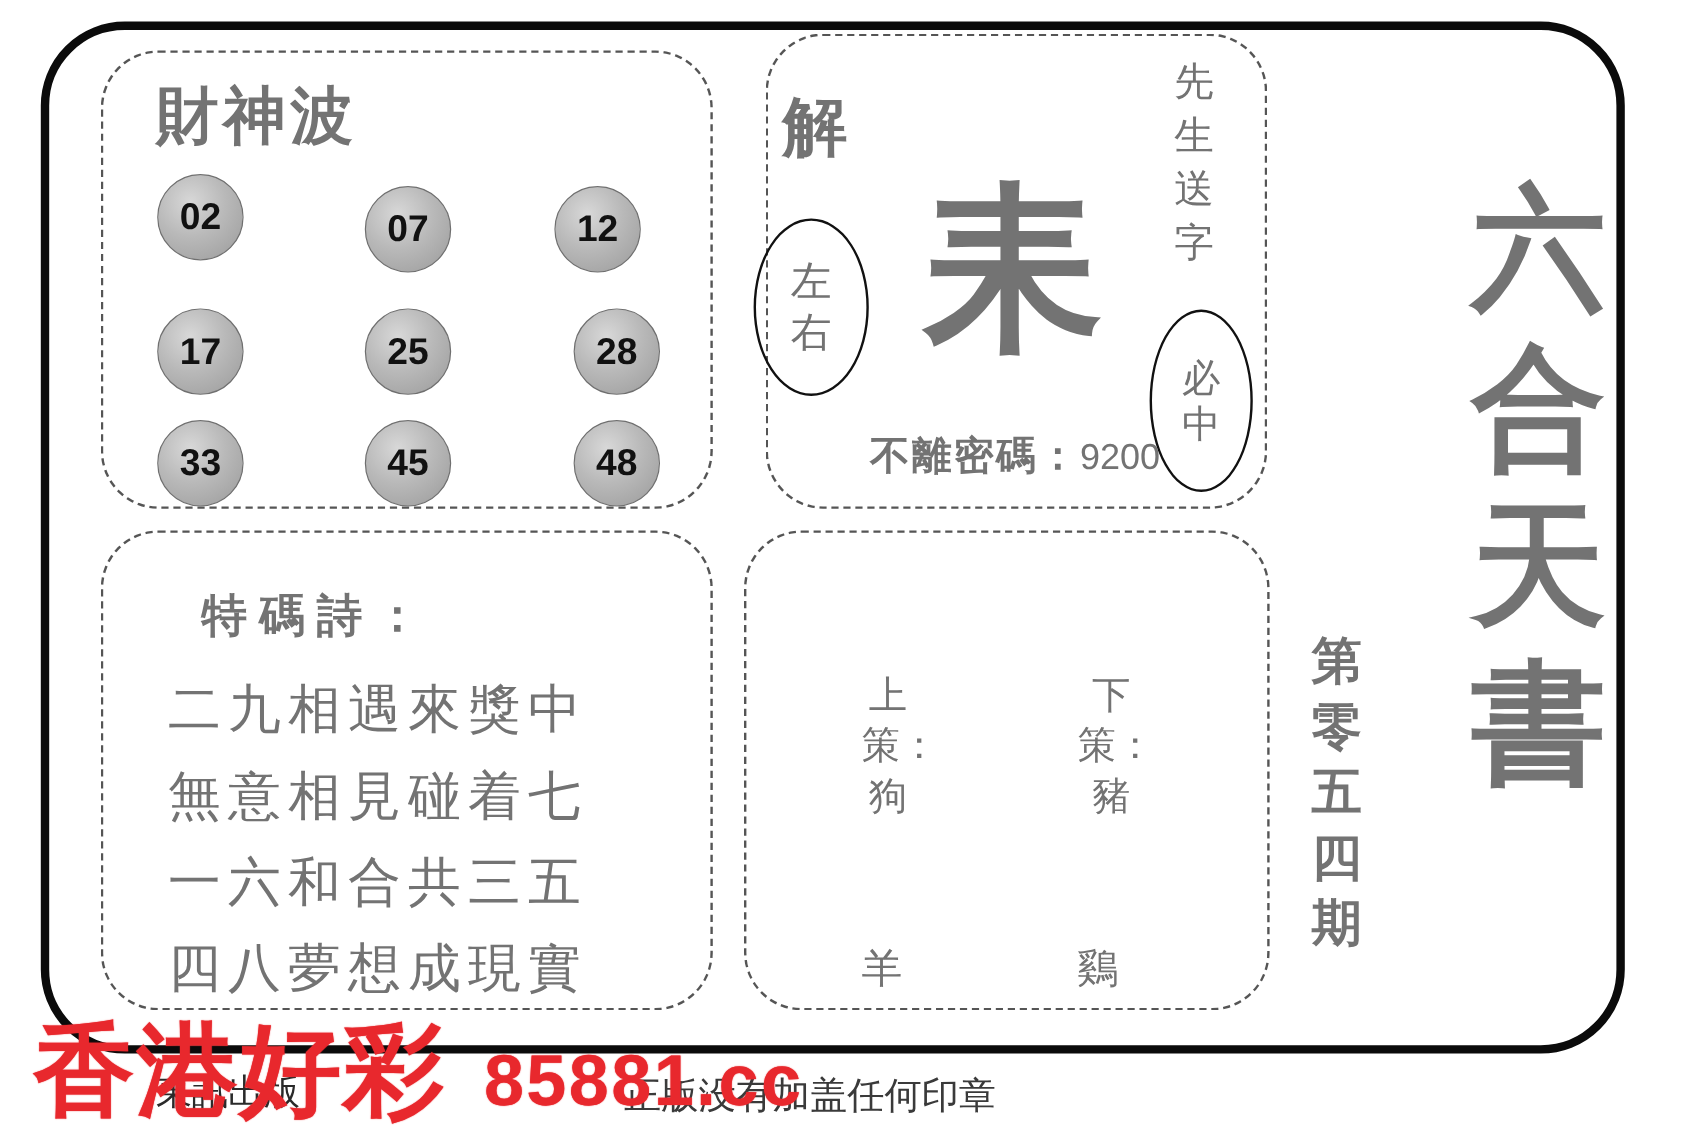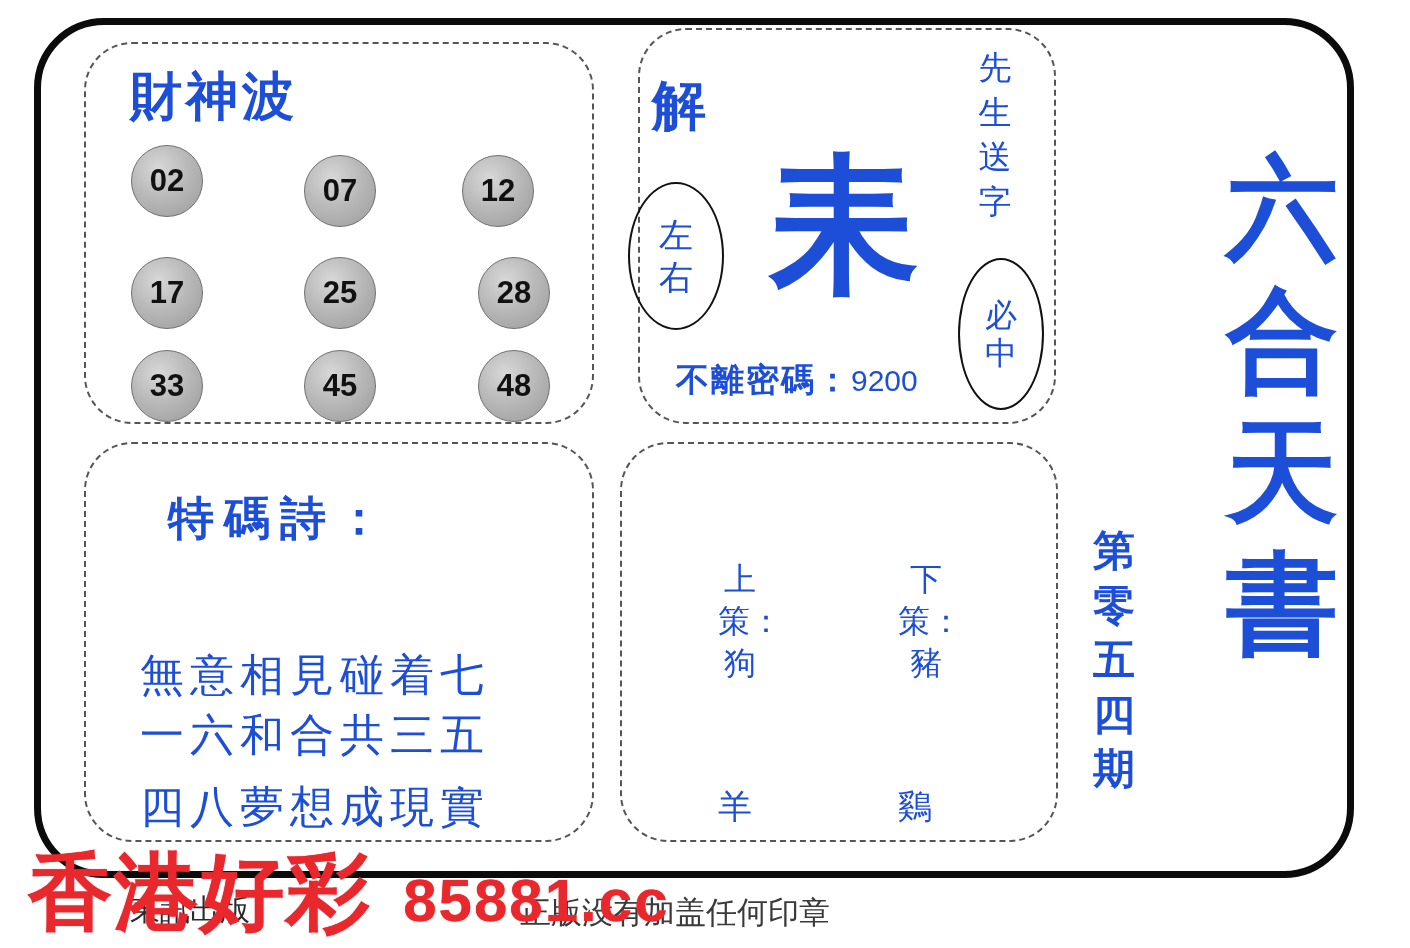--- a/index.html
+++ b/index.html
@@ -36,21 +36,21 @@
     box-sizing: border-box;
   }
 
   #panel-caishenbo { left: 84px;  top: 42px;  width: 510px; height: 382px; }
   #panel-jie       { left: 638px; top: 28px;  width: 418px; height: 396px; }
   #panel-temashi   { left: 84px;  top: 442px; width: 510px; height: 400px; }
   #panel-shengxiao { left: 620px; top: 442px; width: 438px; height: 400px; }
 
   .cn {
     font-family: "DejaVu Sans", "Liberation Sans", sans-serif;
-    color: #1d4ed8;
+    color: #737373;
   }
 
   
   #caishenbo-title {
     position: absolute;
     left: 130px;
     top: 62px;
     font-size: 52px;
     font-weight: bold;
     letter-spacing: 4px;
@@ -118,52 +118,52 @@
     position: absolute;
     left: 972px;
     top: 46px;
     width: 46px;
     font-size: 33px;
     line-height: 1.35;
     text-align: center;
   }
   #mima-line {
     position: absolute;
-    left: 676px;
+    left: 725px;
     top: 358px;
     font-size: 33px;
     font-weight: bold;
     letter-spacing: 2px;
     white-space: nowrap;
   }
   #mima-line .num {
     font-family: "Liberation Sans", sans-serif;
     font-weight: normal;
     font-size: 30px;
     letter-spacing: 0;
   }
 
   
   #temashi-title {
     position: absolute;
     left: 168px;
     top: 488px;
-    font-size: 46px;
+    font-size: 38px;
     font-weight: bold;
     letter-spacing: 10px;
   }
   .poem-line {
     position: absolute;
     left: 140px;
     font-size: 44px;
     letter-spacing: 6px;
     white-space: nowrap;
   }
   #poem-0 { top: 562px; }
-  #poem-1 { top: 634px; margin-top: 12px; }
+  #poem-1 { top: 634px; }
   #poem-2 { top: 706px; }
   #poem-3 { top: 778px; }
 
   
   #shengxiao-title {
     position: absolute;
     left: 690px;
     top: 482px;
     font-size: 45px;
     font-weight: bold;
@@ -281,20 +281,21 @@
   <div class="cn" id="vtext-xiansheng">
     <span>先生送字</span>
   </div>
 
   <div class="cn" id="mima-line">
     <span>不離密碼：</span><span class="num">9200</span>
   </div>
 
   <div class="panel" id="panel-temashi"></div>
   <div class="cn" id="temashi-title">特碼詩：</div>
+  <div class="cn poem-line" id="poem-0">二九相遇來獎中</div>
   <div class="cn poem-line" id="poem-1">無意相見碰着七</div>
   <div class="cn poem-line" id="poem-2">一六和合共三五</div>
   <div class="cn poem-line" id="poem-3">四八夢想成現實</div>
 
   <div class="panel" id="panel-shengxiao"></div>
   <div class="cn vcol" id="col-shang">上策：狗</div>
   <div class="cn vcol" id="col-xia">下策：豬</div>
   <div class="cn extra-zodiac" id="zodiac-yang">羊</div>
   <div class="cn extra-zodiac" id="zodiac-ji">鷄</div>
 

